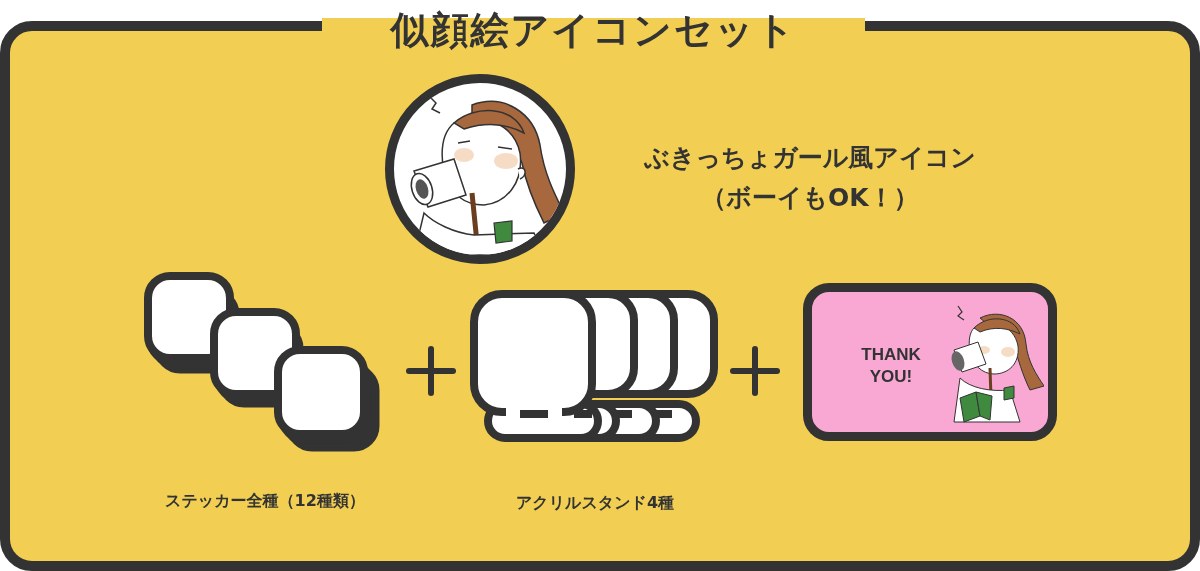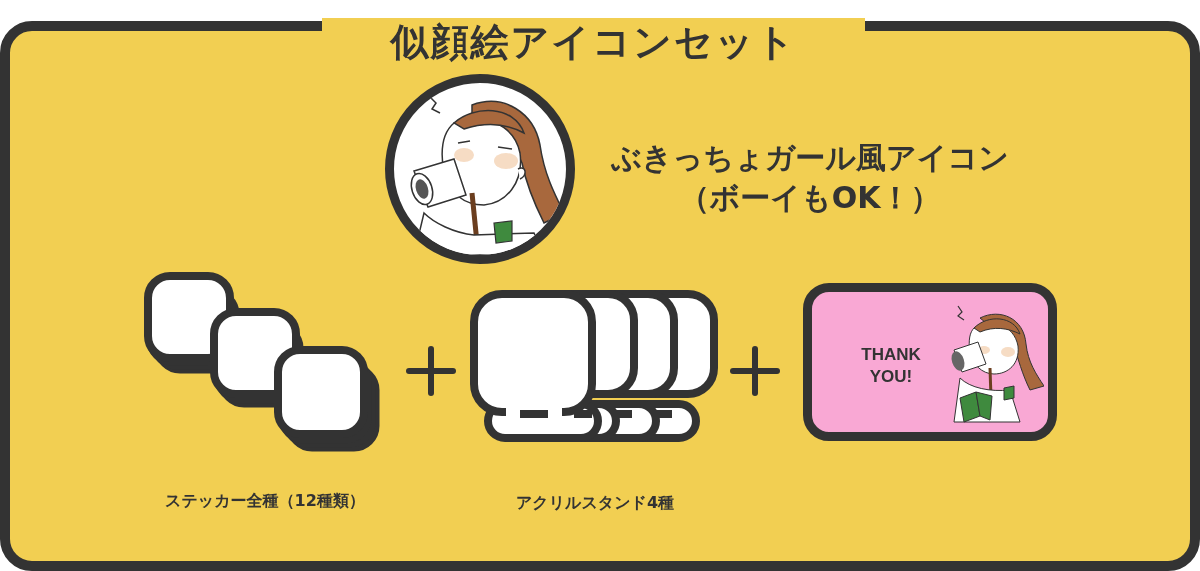--- a/index.html
+++ b/index.html
@@ -11,34 +11,34 @@
     background: #f2cf52; border: 10px solid #333333; border-radius: 32px;
   }
   .title-gap {
     position: absolute; left: 322px; top: 18px; width: 543px; height: 16px;
     background: #f2cf52;
   }
   .title-gap::before {
     content: ""; position: absolute; left: 0; top: -18px; width: 100%; height: 12px; background: #ffffff;
   }
   .title {
-    position: absolute; left: 322px; top: 16px; width: 543px; height: 52px;
+    position: absolute; left: 322px; top: 4px; width: 543px; height: 52px;
     text-align: center; font-size: 38px; font-weight: bold; letter-spacing: 2px;
     line-height: 52px; color: #333333;
   }
 
   
   .portrait {
     position: absolute; left: 385px; top: 74px; width: 190px; height: 190px;
     border-radius: 50%; background: #ffffff; border: 9px solid #333333; overflow: hidden;
   }
 
   .headline {
     position: absolute; left: 600px; top: 138px; width: 420px; text-align: center;
-    font-size: 30px; font-weight: bold; line-height: 40px; color: #333333;
+    font-size: 25px; font-weight: bold; line-height: 40px; color: #333333;
   }
 
   .plus { position: absolute; width: 50px; height: 50px; }
   .plus::before, .plus::after { content: ""; position: absolute; background: #333333; border-radius: 3px; }
   .plus::before { left: 0; top: 22px; width: 50px; height: 6px; }
   .plus::after { left: 22px; top: 0; width: 6px; height: 50px; }
 
   .caption {
     position: absolute; text-align: center; font-size: 16px; font-weight: bold; line-height: 22px; color: #333333;
   }

